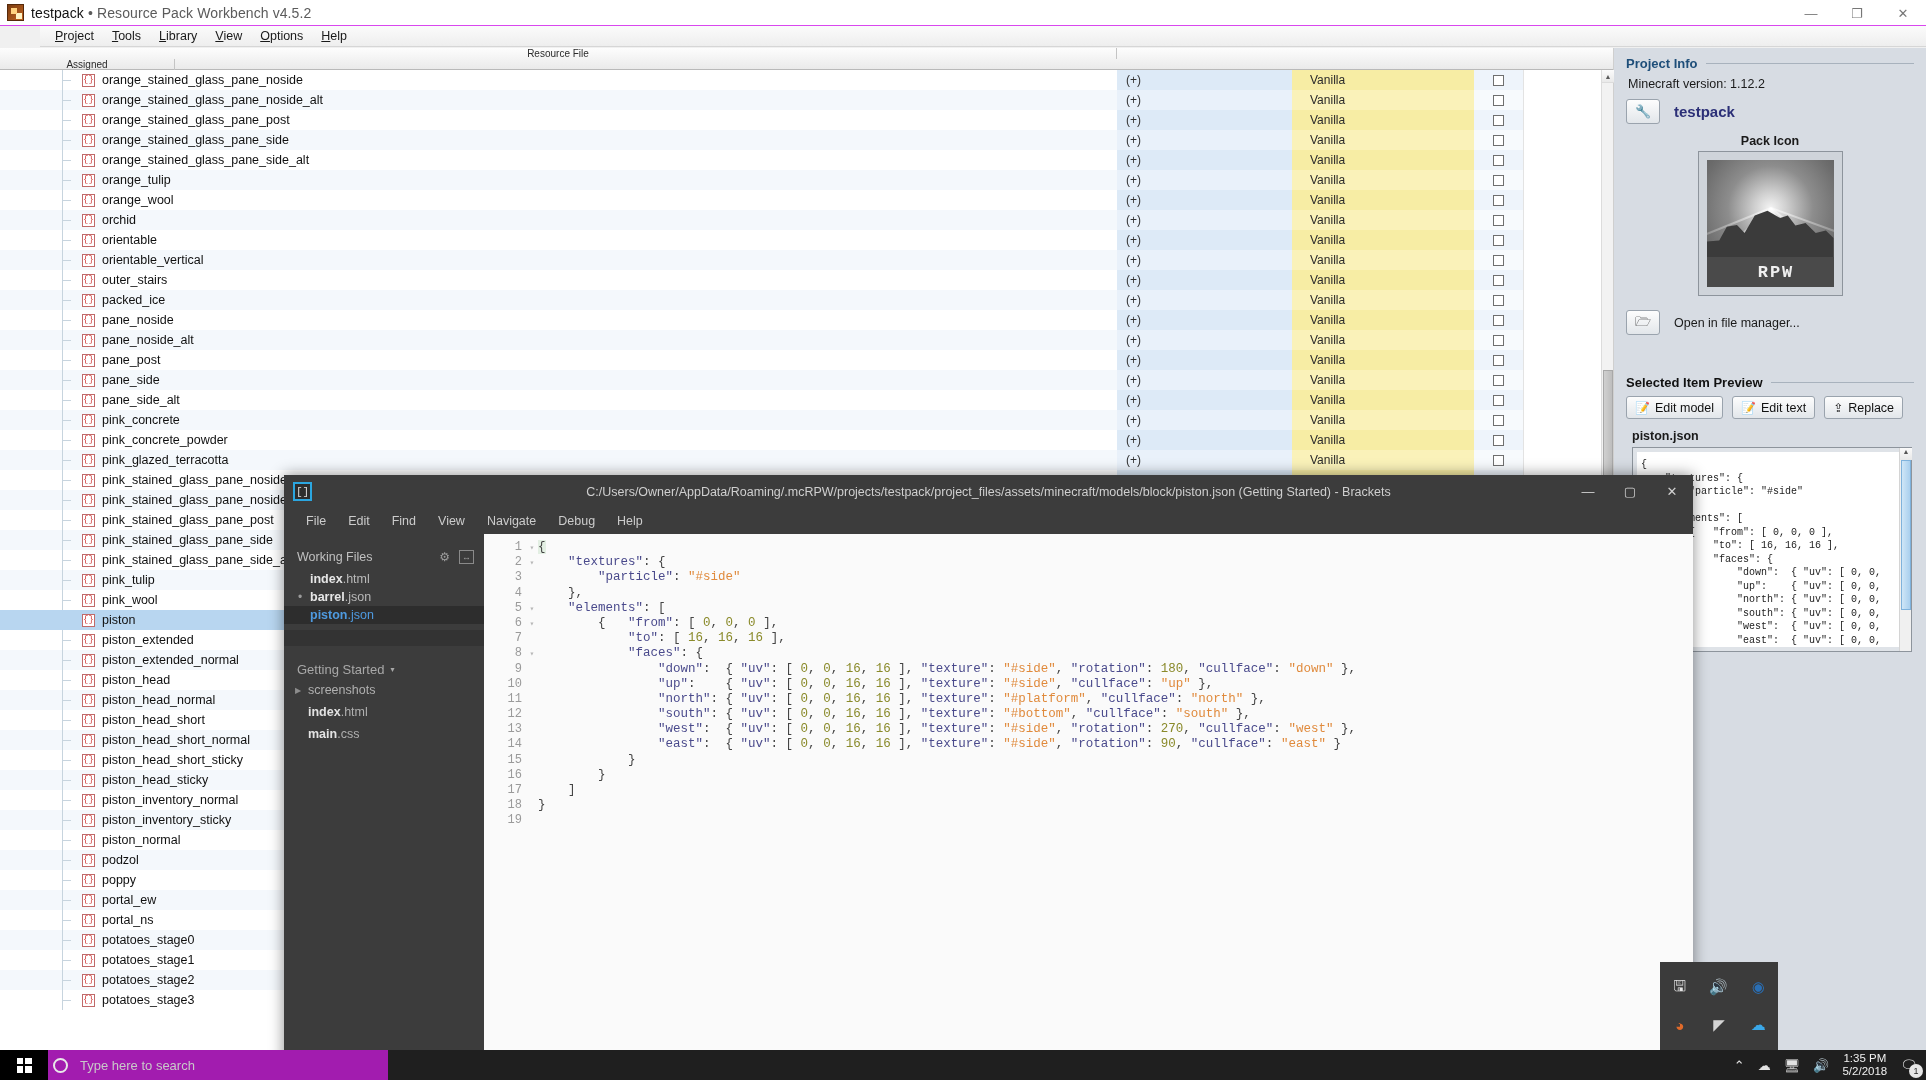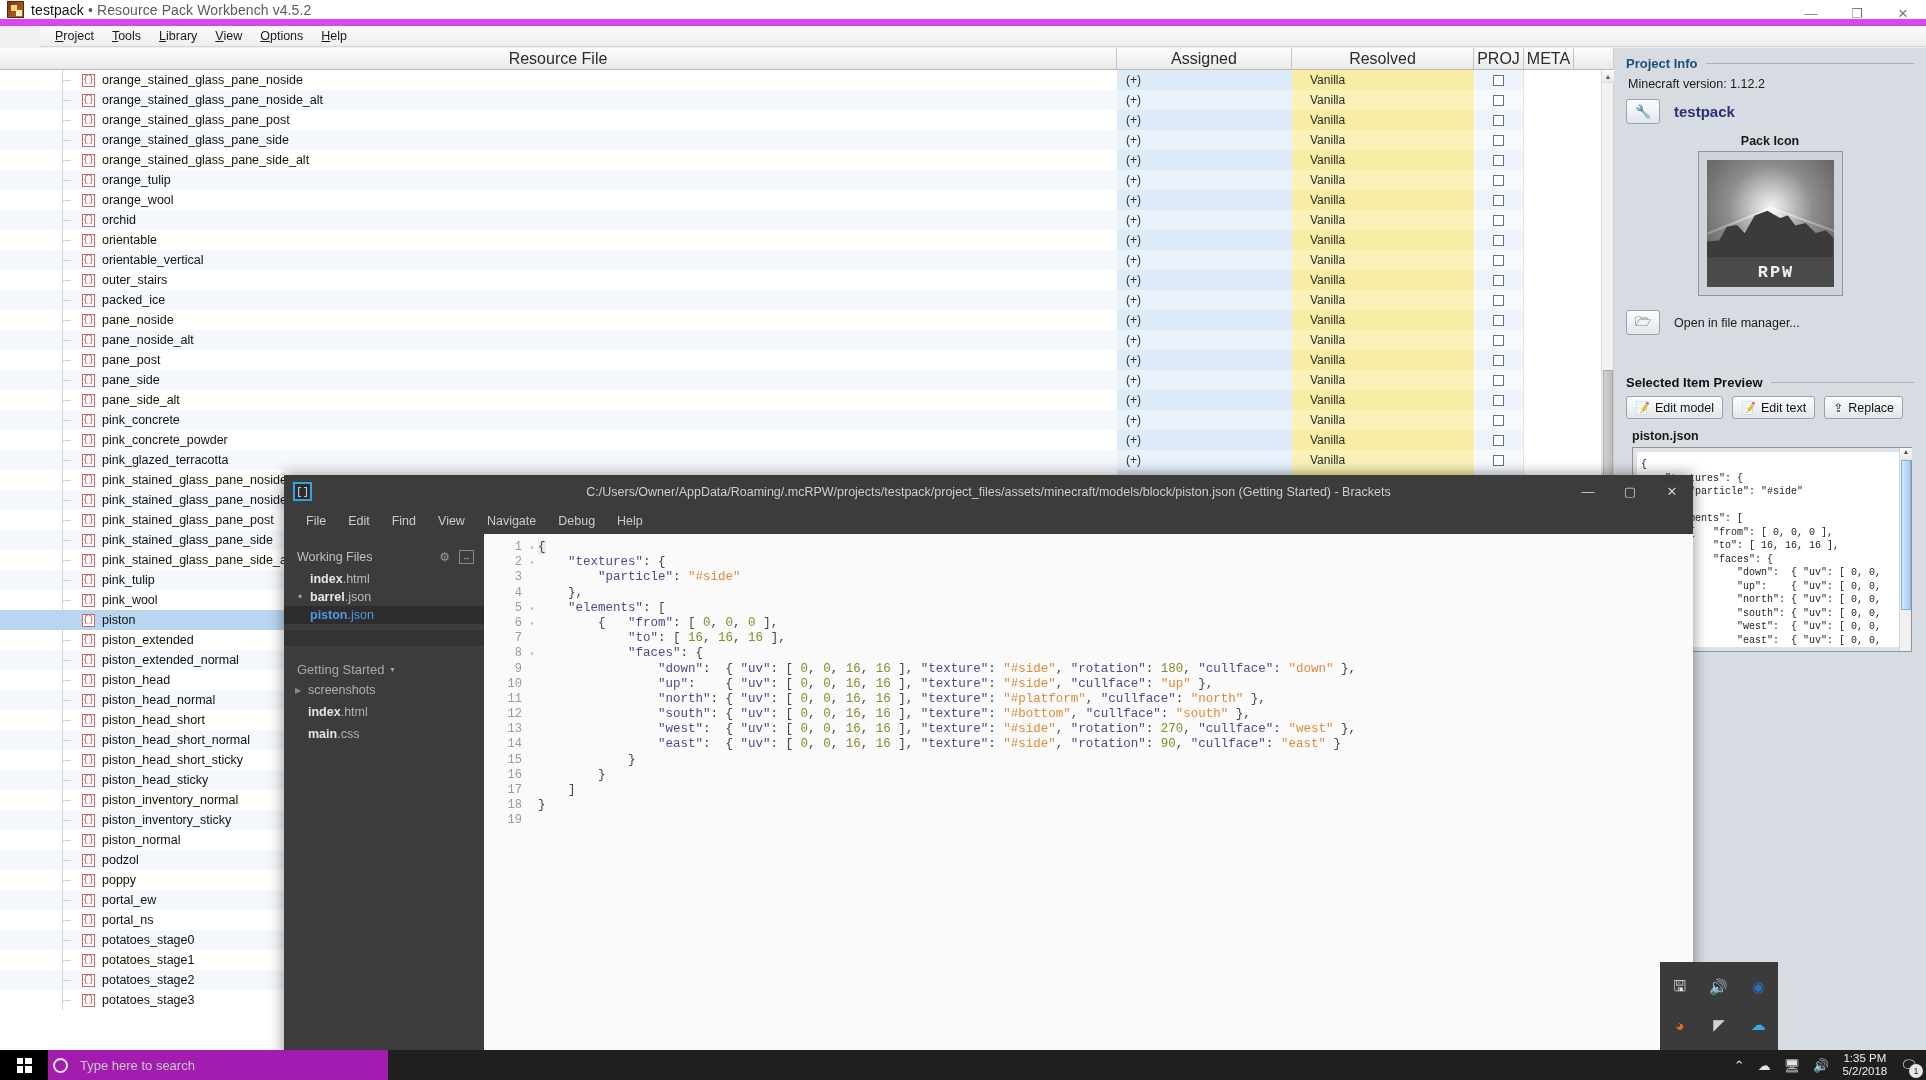--- a/index.html
+++ b/index.html
@@ -11,21 +11,21 @@
     position:relative;
   }
 
   
   #app-window {
     position:absolute; left:0; top:0; width:1926px; height:1050px;
     background:#f0f0f0;
   }
   .titlebar {
     height:26px; background:#ffffff; display:flex; align-items:center;
-    border-bottom:7px solid #d946ef; position:relative;
+    border-bottom:1px solid #d946ef; position:relative;
   }
   .title-icon {
     width:17px; height:17px; margin-left:7px; margin-right:7px;
     background:linear-gradient(135deg,#7a3b10,#c1641f);
     border:1px solid #55290b; position:relative; flex:none;
   }
   .title-icon:after{
     content:""; position:absolute; left:3px; top:3px; width:6px; height:6px;
     background:#ffd27f; box-shadow:5px 5px 0 0 #fff3c4;
   }
@@ -45,21 +45,21 @@
   .menu-item { padding:2px 9px; color:#1a1a1a; }
   .menu-item u { text-decoration:underline; }
 
   
   .table-wrap {
     position:absolute; left:0; top:48px; right:312px; bottom:0;
     background:#fff; border-right:1px solid #cfcfcf;
   }
   .thead {
     display:flex; height:22px; background:linear-gradient(#fdfdfd,#eaeaea);
-    border-bottom:1px solid #b9b9b9; font-size:16px;
+    border-bottom:1px solid #b9b9b9; font-size:10px;flex-direction:column;
   }
   .th {
     border-right:1px solid #c4c4c4; display:flex; align-items:center;
     justify-content:center; color:#2b2b2b; height:22px;
   }
   .th.name { width:1117px; }
   .th.assigned { width:175px; }
   .th.resolved { width:182px; }
   .th.proj { width:50px; }
   .th.meta { width:50px; }

